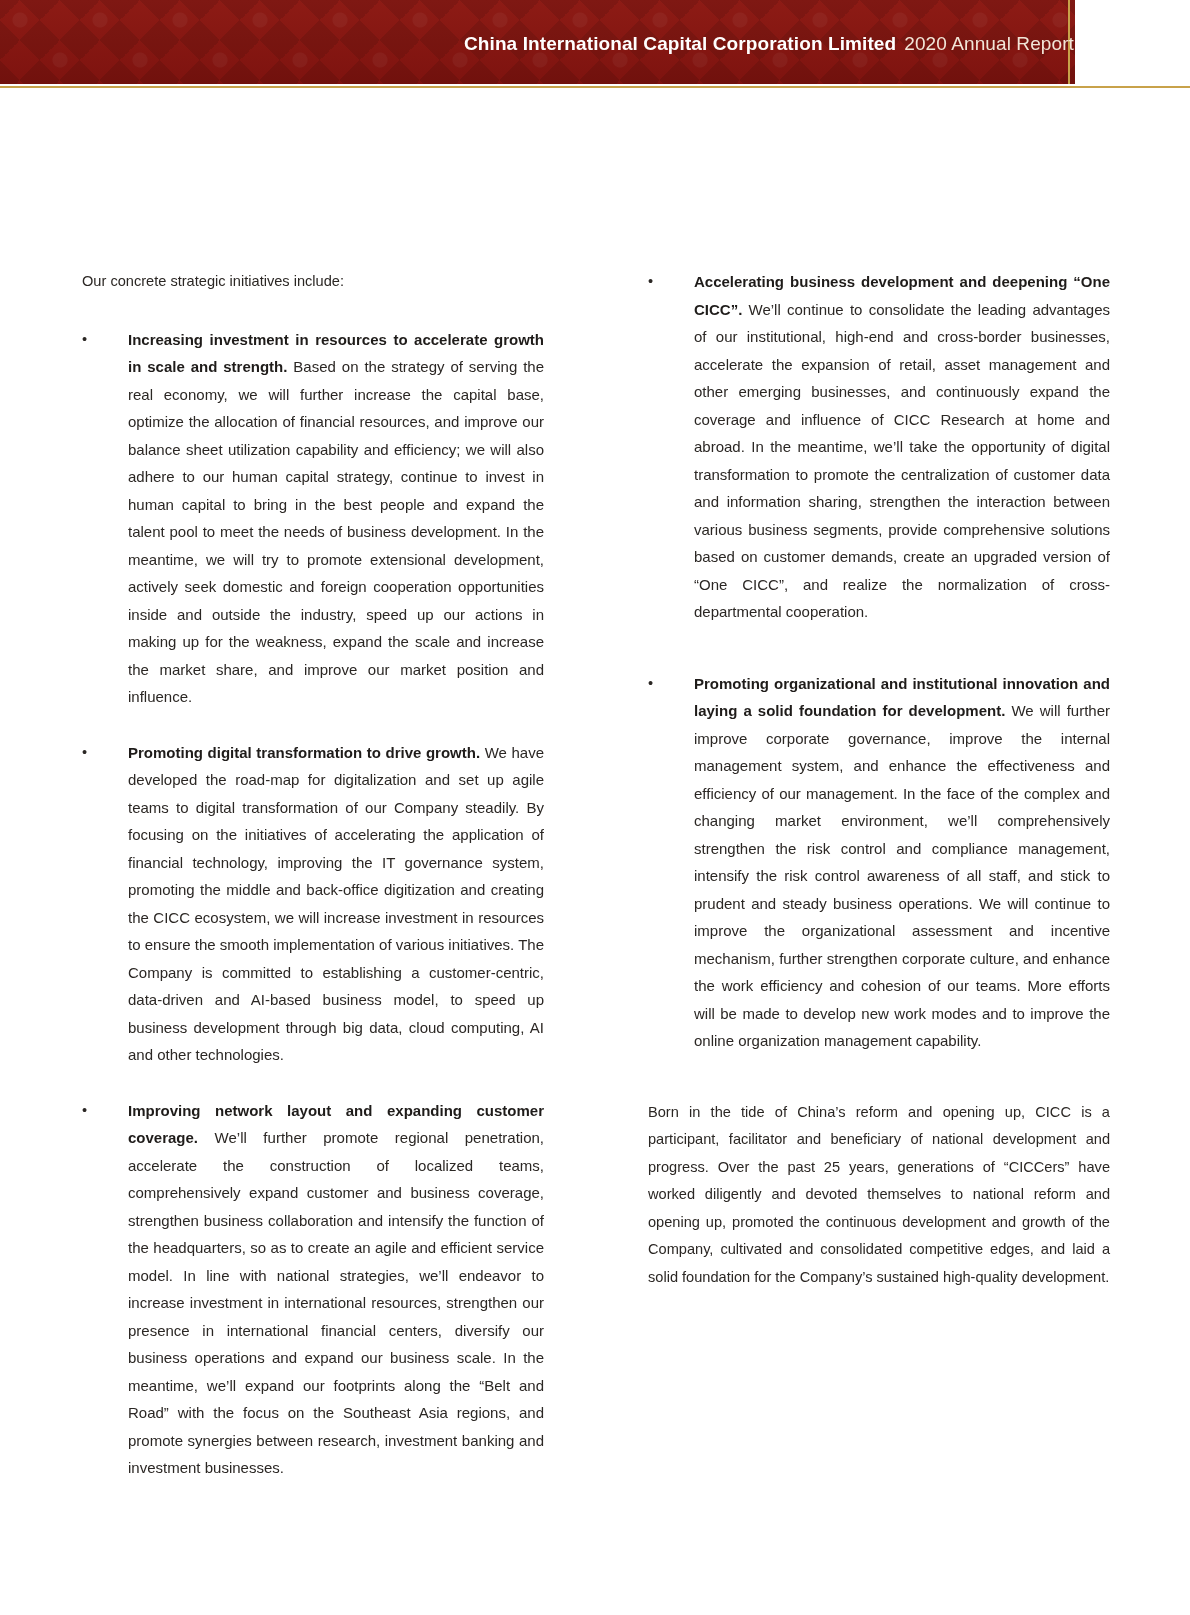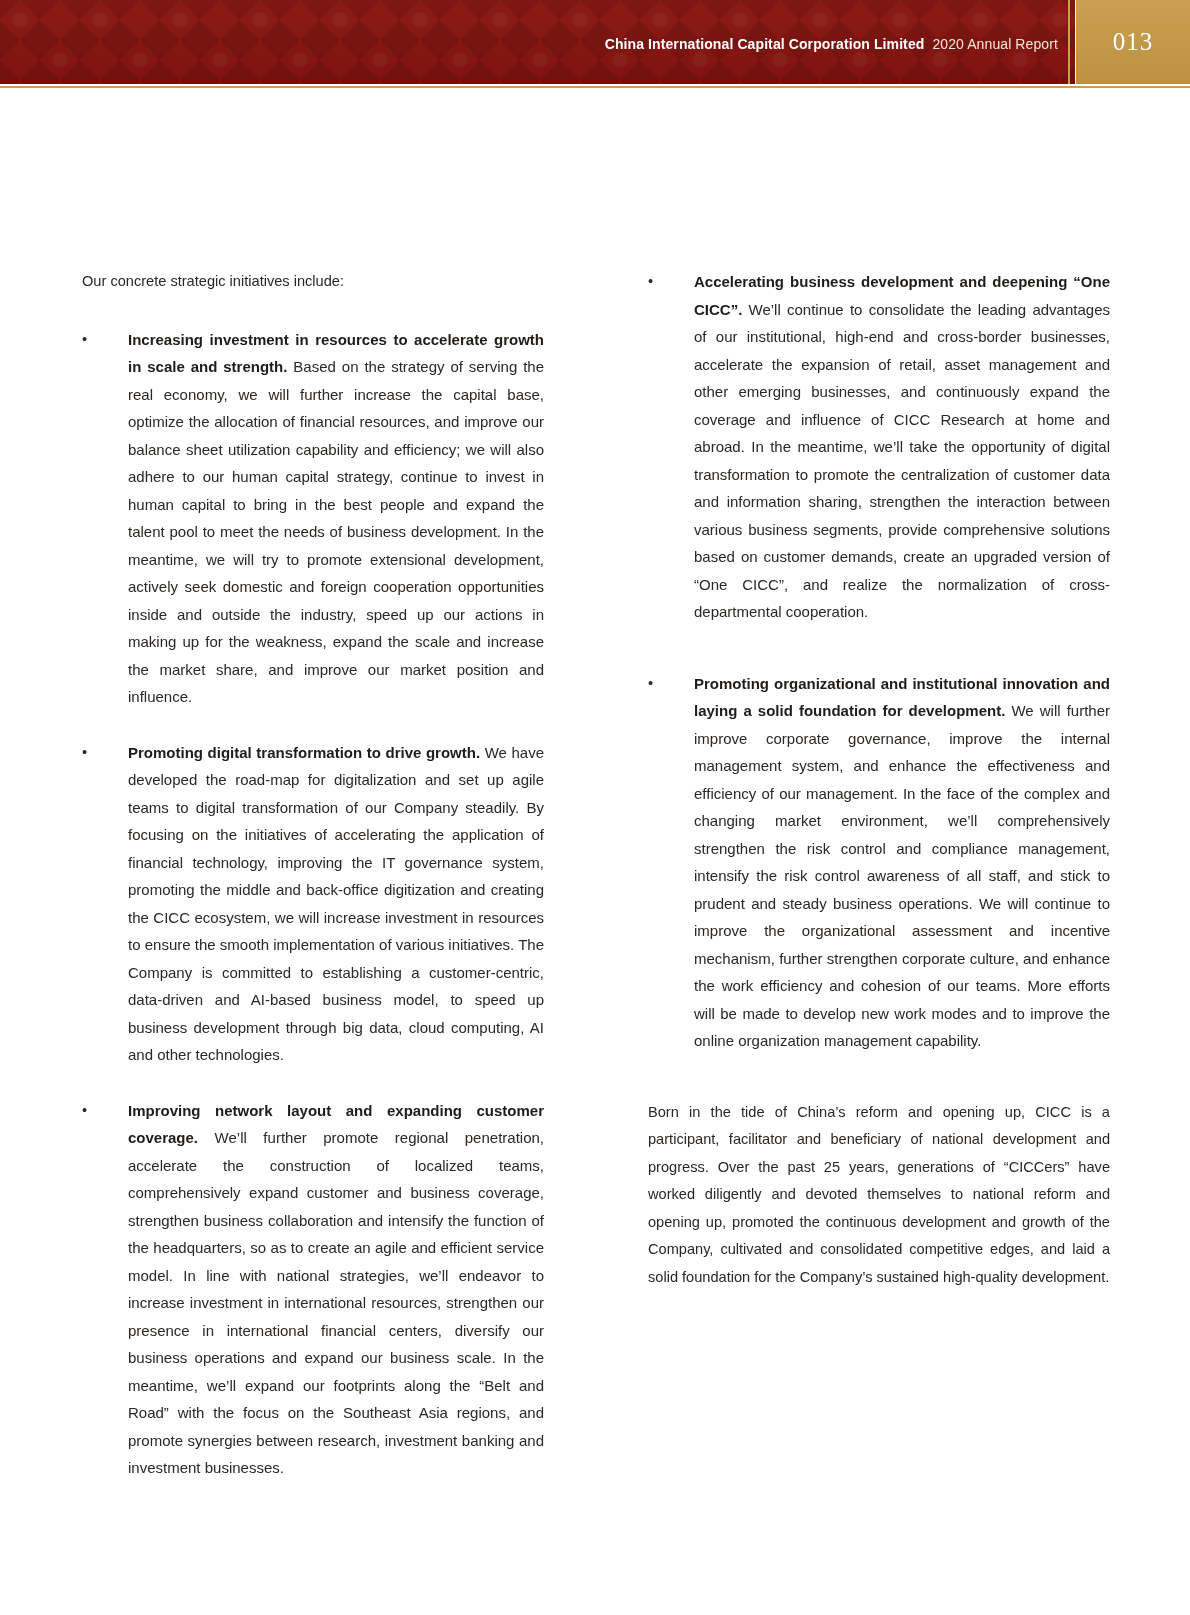--- a/index.html
+++ b/index.html
@@ -41,27 +41,27 @@
     position: absolute;
     left: 0;
     top: 0;
     width: 1070px;
     height: 84px;
     border-right: 2px solid #c8a24a;
     box-sizing: border-box;
   }
   .header-text {
     position: absolute;
-    right: 132px;
+    right: 116px;
     top: 44px;
     transform: translateY(-50%);
     text-align: center;
     white-space: nowrap;
     color: #ffffff;
-    font-size: 14px;
+    font-size: 19px;
     letter-spacing: 0.1px;
   }
   .header-text .company {
     font-weight: bold;
   }
   .header-text .report {
     font-weight: normal;
     margin-left: 8px;
     color: #f2e6d8;
   }
@@ -150,23 +150,20 @@
 </style>
 </head>
 <body>
 
 <div class="header">
   <div class="header-pattern"></div>
   <div class="header-inner-border"></div>
   <div class="header-text">
     <span class="company">China International Capital Corporation Limited</span><span class="report">2020 Annual Report</span>
   </div>
-  <div class="page-tab">
-    <span class="page-number">013</span>
-  </div>
   <div class="header-rule"></div>
 </div>
 
 <div class="page-body">
   <div class="columns">
 
     <div class="col">
       <p class="intro">Our concrete strategic initiatives include:</p>
 
       <div class="bullet">

